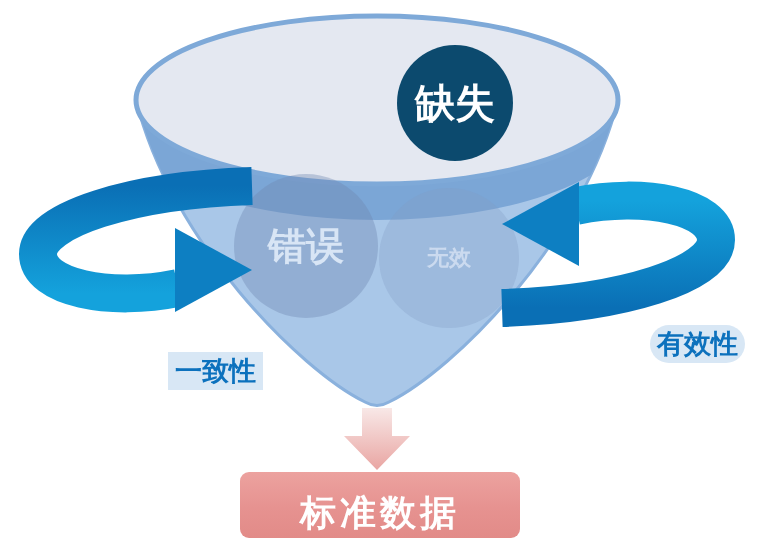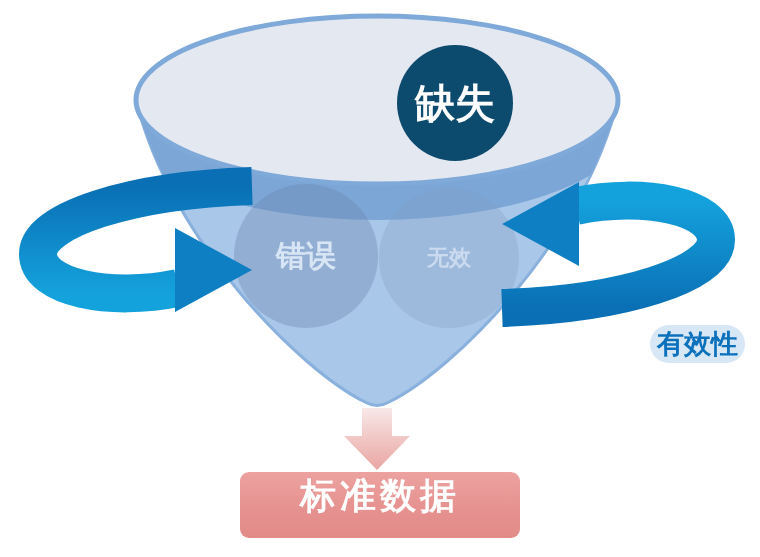--- a/index.html
+++ b/index.html
@@ -12,40 +12,40 @@
   #base-layer{z-index:1;}
   #arrow-layer{z-index:4;pointer-events:none;}
 
   .circle{
     position:absolute;border-radius:50%;
     display:flex;align-items:center;justify-content:center;
     font-weight:bold;color:#ffffff;
   }
   .circle-dup{left:245px;top:35px;width:124px;height:124px;background:#0a6ebd;font-size:32px;z-index:3;}
   .circle-miss{left:397px;top:45px;width:116px;height:116px;background:#0c4a6e;font-size:40px;z-index:3;}
-  .circle-err{left:234px;top:184px;width:144px;height:144px;background:rgba(110,135,175,0.38);color:rgba(228,238,250,0.85);font-size:30px;z-index:2;}
+  .circle-err{left:234px;top:174px;width:144px;height:144px;background:rgba(110,135,175,0.38);color:rgba(228,238,250,0.85);font-size:38px;z-index:2;}
   .circle-inv{left:379px;top:188px;width:140px;height:140px;background:rgba(130,155,195,0.30);color:rgba(222,232,246,0.70);font-size:22px;z-index:2;}
 
   .qlabel{
     position:absolute;z-index:5;
     background:#d8e7f5;color:#0c71bd;
     font-weight:bold;font-size:27px;line-height:1.2;
     padding:3px 7px;white-space:nowrap;
   }
   .qlabel-accuracy{left:2px;top:308px;}
   .qlabel-consistency{left:168px;top:352px;}
   .qlabel-completeness{left:479px;top:358px;}
   .qlabel-validity{left:650px;top:325px;border-radius:19px;}
 
   .result-box{
     position:absolute;z-index:5;
     left:240px;top:472px;width:280px;height:66px;
     border-radius:9px;
     background:linear-gradient(180deg,#eca29f 0%,#e69290 55%,#e28b88 100%);
-    display:flex;align-items:flex-start;justify-content:center;
+    display:flex;align-items:flex-end;justify-content:center;
     color:#ffffff;font-weight:bold;font-size:36px;letter-spacing:4px;
   }
 </style>
 </head>
 <body>
 
 <div class="canvas">
 
   <svg id="base-layer" width="760" height="557" viewBox="0 0 760 557">
     <defs>
@@ -90,19 +90,20 @@
     </g>
 
     <g>
       <path d="M502,308 C624,304 716,274 716,240 C716,206 644,192 576,206" fill="none" stroke="url(#rightArrowGrad)" stroke-width="38"></path>
       <polygon points="579,266 579,182 502,224" fill="#0d7fc2"></polygon>
     </g>
 
     <polygon points="362,408 392,408 392,436 410,436 377,470 344,436 362,436" fill="url(#pinkGrad)"></polygon>
   </svg>
 
+  <div class="qlabel qlabel-consistency">一致性</div>
   <div class="qlabel qlabel-validity">有效性</div>
 
   <div class="result-box">
     <span>标准数据</span>
   </div>
 
 </div>
 
 </body></html>

